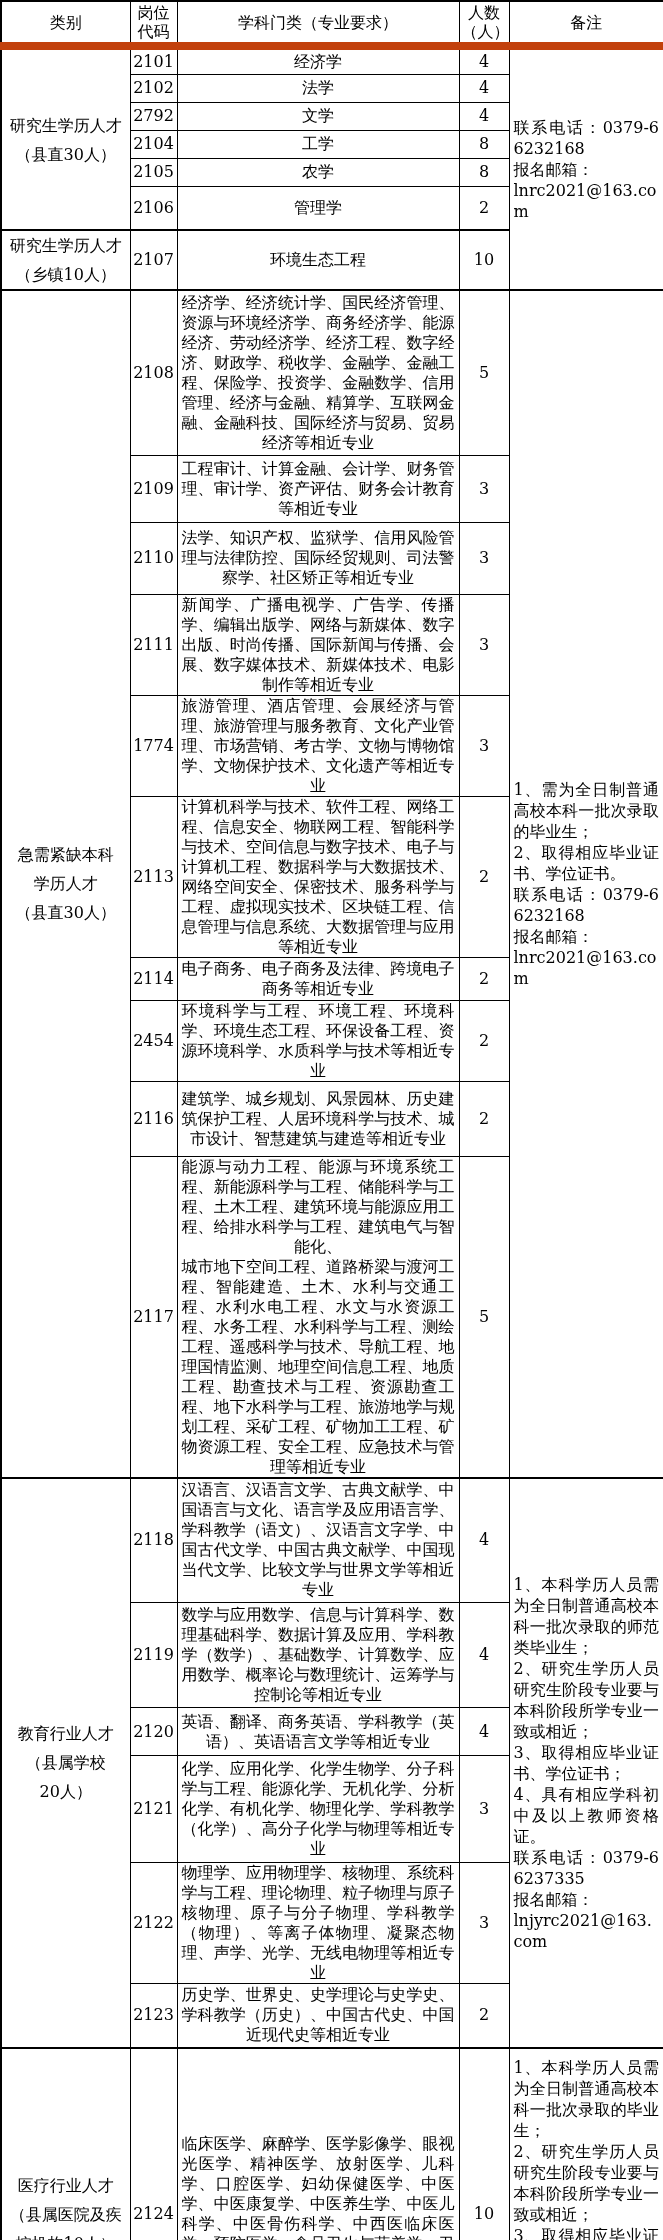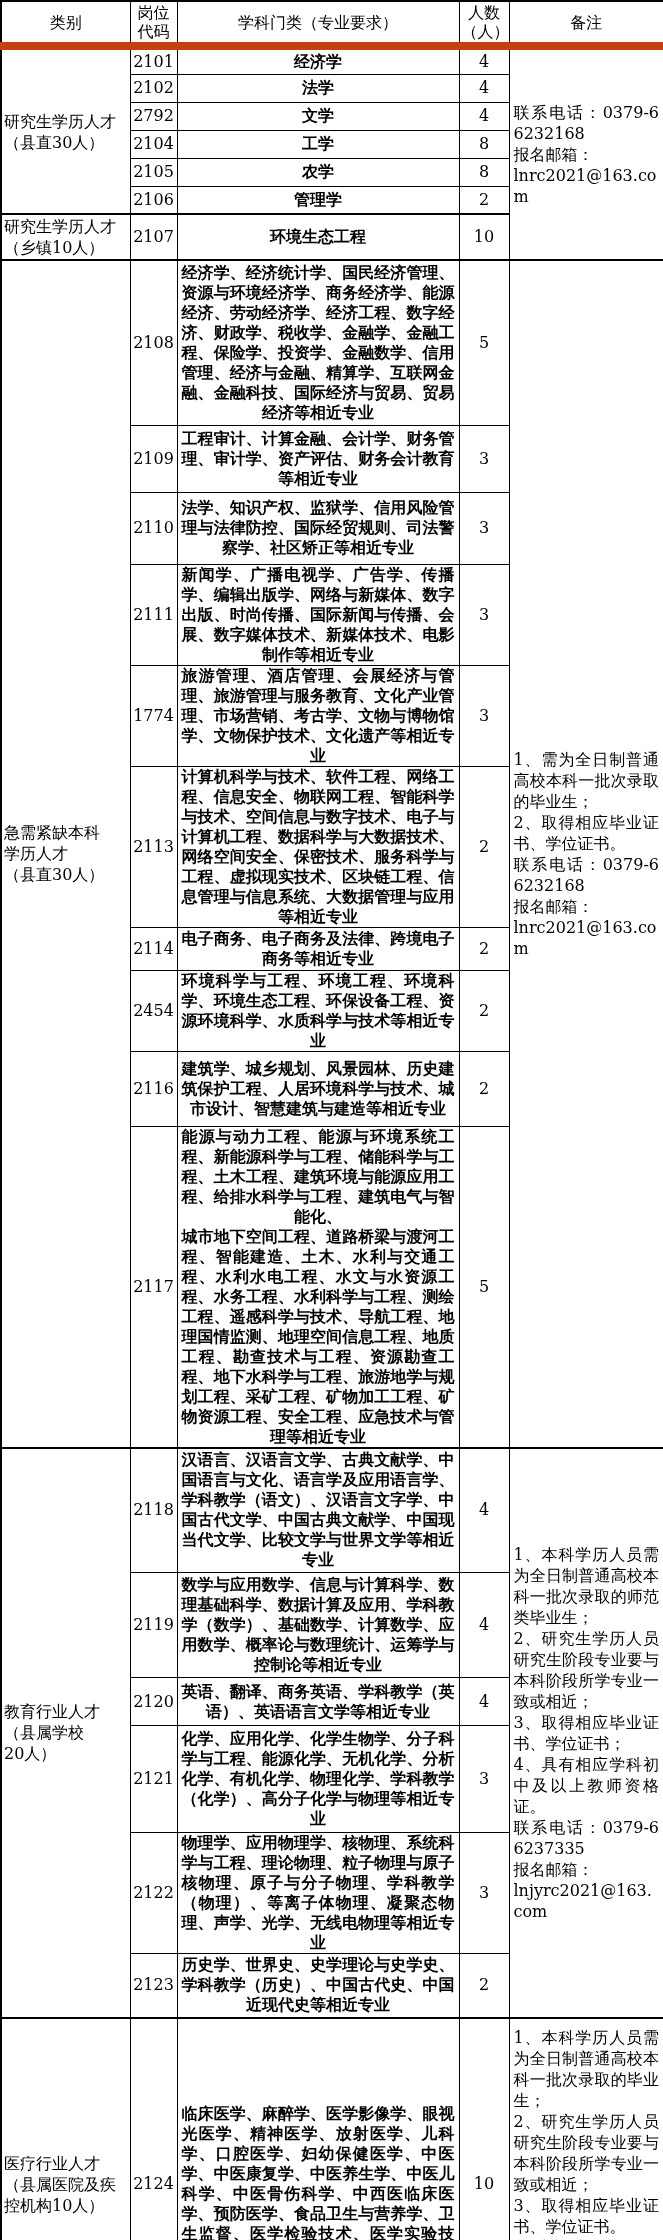--- a/index.html
+++ b/index.html
@@ -31,31 +31,31 @@
     overflow:hidden;
     word-break:break-all;
   }
   thead th {
     height:40px;
     text-align:center;
     border-bottom:8px solid #c2410c;
     line-height:19px;
   }
   td.category {
+    text-align:center;
     white-space:pre-line;
-    line-height:21px;
+    line-height:29px;
     margin-top:11px;
   }
   td.code, td.count { text-align:center;margin-top:34px; }
   td.major {
     text-align:justify;
     text-align-last:center;
     white-space:pre-line;
     padding:0 4px;
-    font-weight:bold;
   }
   td.remark {
     text-align:justify;
     white-space:pre-line;
     line-height:21px;
     padding:8px 4px;
   }
   tr.group-start > td { border-top:2px solid #000; }
 </style>
 </head>
@@ -104,21 +104,21 @@
     <tr style="height:28px">
       <td class="code">2104</td>
       <td class="major">工学</td>
       <td class="count">8</td>
     </tr>
     <tr style="height:28px">
       <td class="code">2105</td>
       <td class="major">农学</td>
       <td class="count">8</td>
     </tr>
-    <tr style="height:28px">
+    <tr style="height:44px">
       <td class="code">2106</td>
       <td class="major">管理学</td>
       <td class="count">2</td>
     </tr>
     <tr class="group-start" style="height:46px">
       <td class="category">研究生学历人才
 （乡镇10人）</td>
       <td class="code">2107</td>
       <td class="major">环境生态工程</td>
       <td class="count">10</td>

